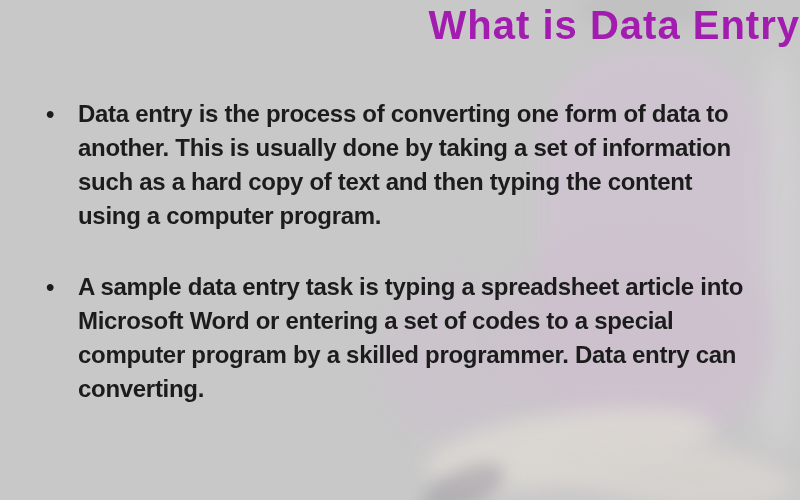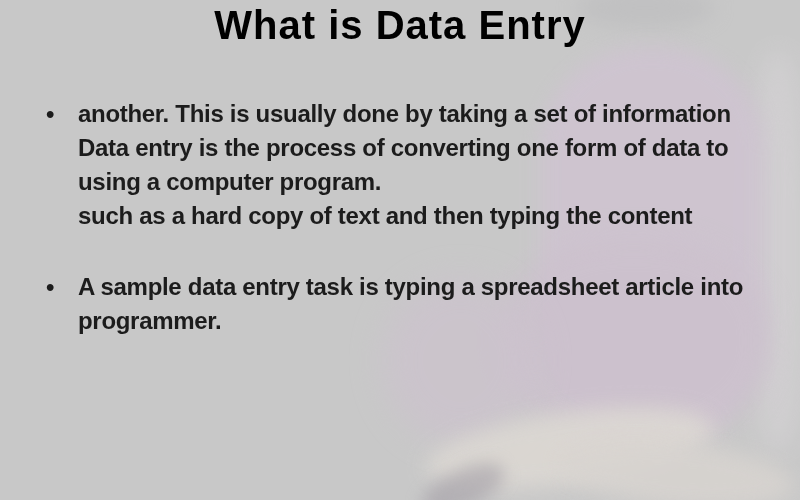--- a/index.html
+++ b/index.html
@@ -60,26 +60,26 @@
   .fig-right-light {
     left: 752px; top: 50px; width: 52px; height: 400px;
     background: #d3d1d3; border-radius: 40%;
     filter: blur(12px); opacity: 0.8;
   }
   
   .title {
     position: absolute;
     left: 0; top: 2px; width: 100%;
     margin: 0;
-    text-align: center;
+    text-align: right;
     font-size: 40px;
     line-height: 46px;
     font-weight: bold;
     letter-spacing: 1px;
-    color: #000000;
+    color: #a21caf;
   }
   .bullets {
     position: absolute;
     left: 46px; top: 97px; width: 720px;
   }
   .bullet-item {
     display: flex;
     margin-bottom: 37px;
   }
   .bullet-glyph {
@@ -115,29 +115,31 @@
     <div class="blob fig-hand-shadow"></div>
   </div>
 
   <h1 class="title">What is Data Entry</h1>
 
   <div class="bullets">
 
     <div class="bullet-item">
       <span class="bullet-glyph">•</span>
       <div class="bullet-lines">
+        <div class="line">Data entry is the process of converting one form of data to</div>
         <div class="line">another. This is usually done by taking a set of information</div>
-        <div class="line">Data entry is the process of converting one form of data to</div>
+        <div class="line">such as a hard copy of text and then typing the content</div>
         <div class="line">using a computer program.</div>
-        <div class="line">such as a hard copy of text and then typing the content</div>
       </div>
     </div>
 
     <div class="bullet-item">
       <span class="bullet-glyph">•</span>
       <div class="bullet-lines">
         <div class="line">A sample data entry task is typing a spreadsheet article into</div>
-        <div class="line">programmer.</div>
+        <div class="line">Microsoft Word or entering a set of codes to a special</div>
+        <div class="line">computer program by a skilled programmer. Data entry can</div>
+        <div class="line">converting.</div>
       </div>
     </div>
 
   </div>
 </div>
 
 </body></html>

